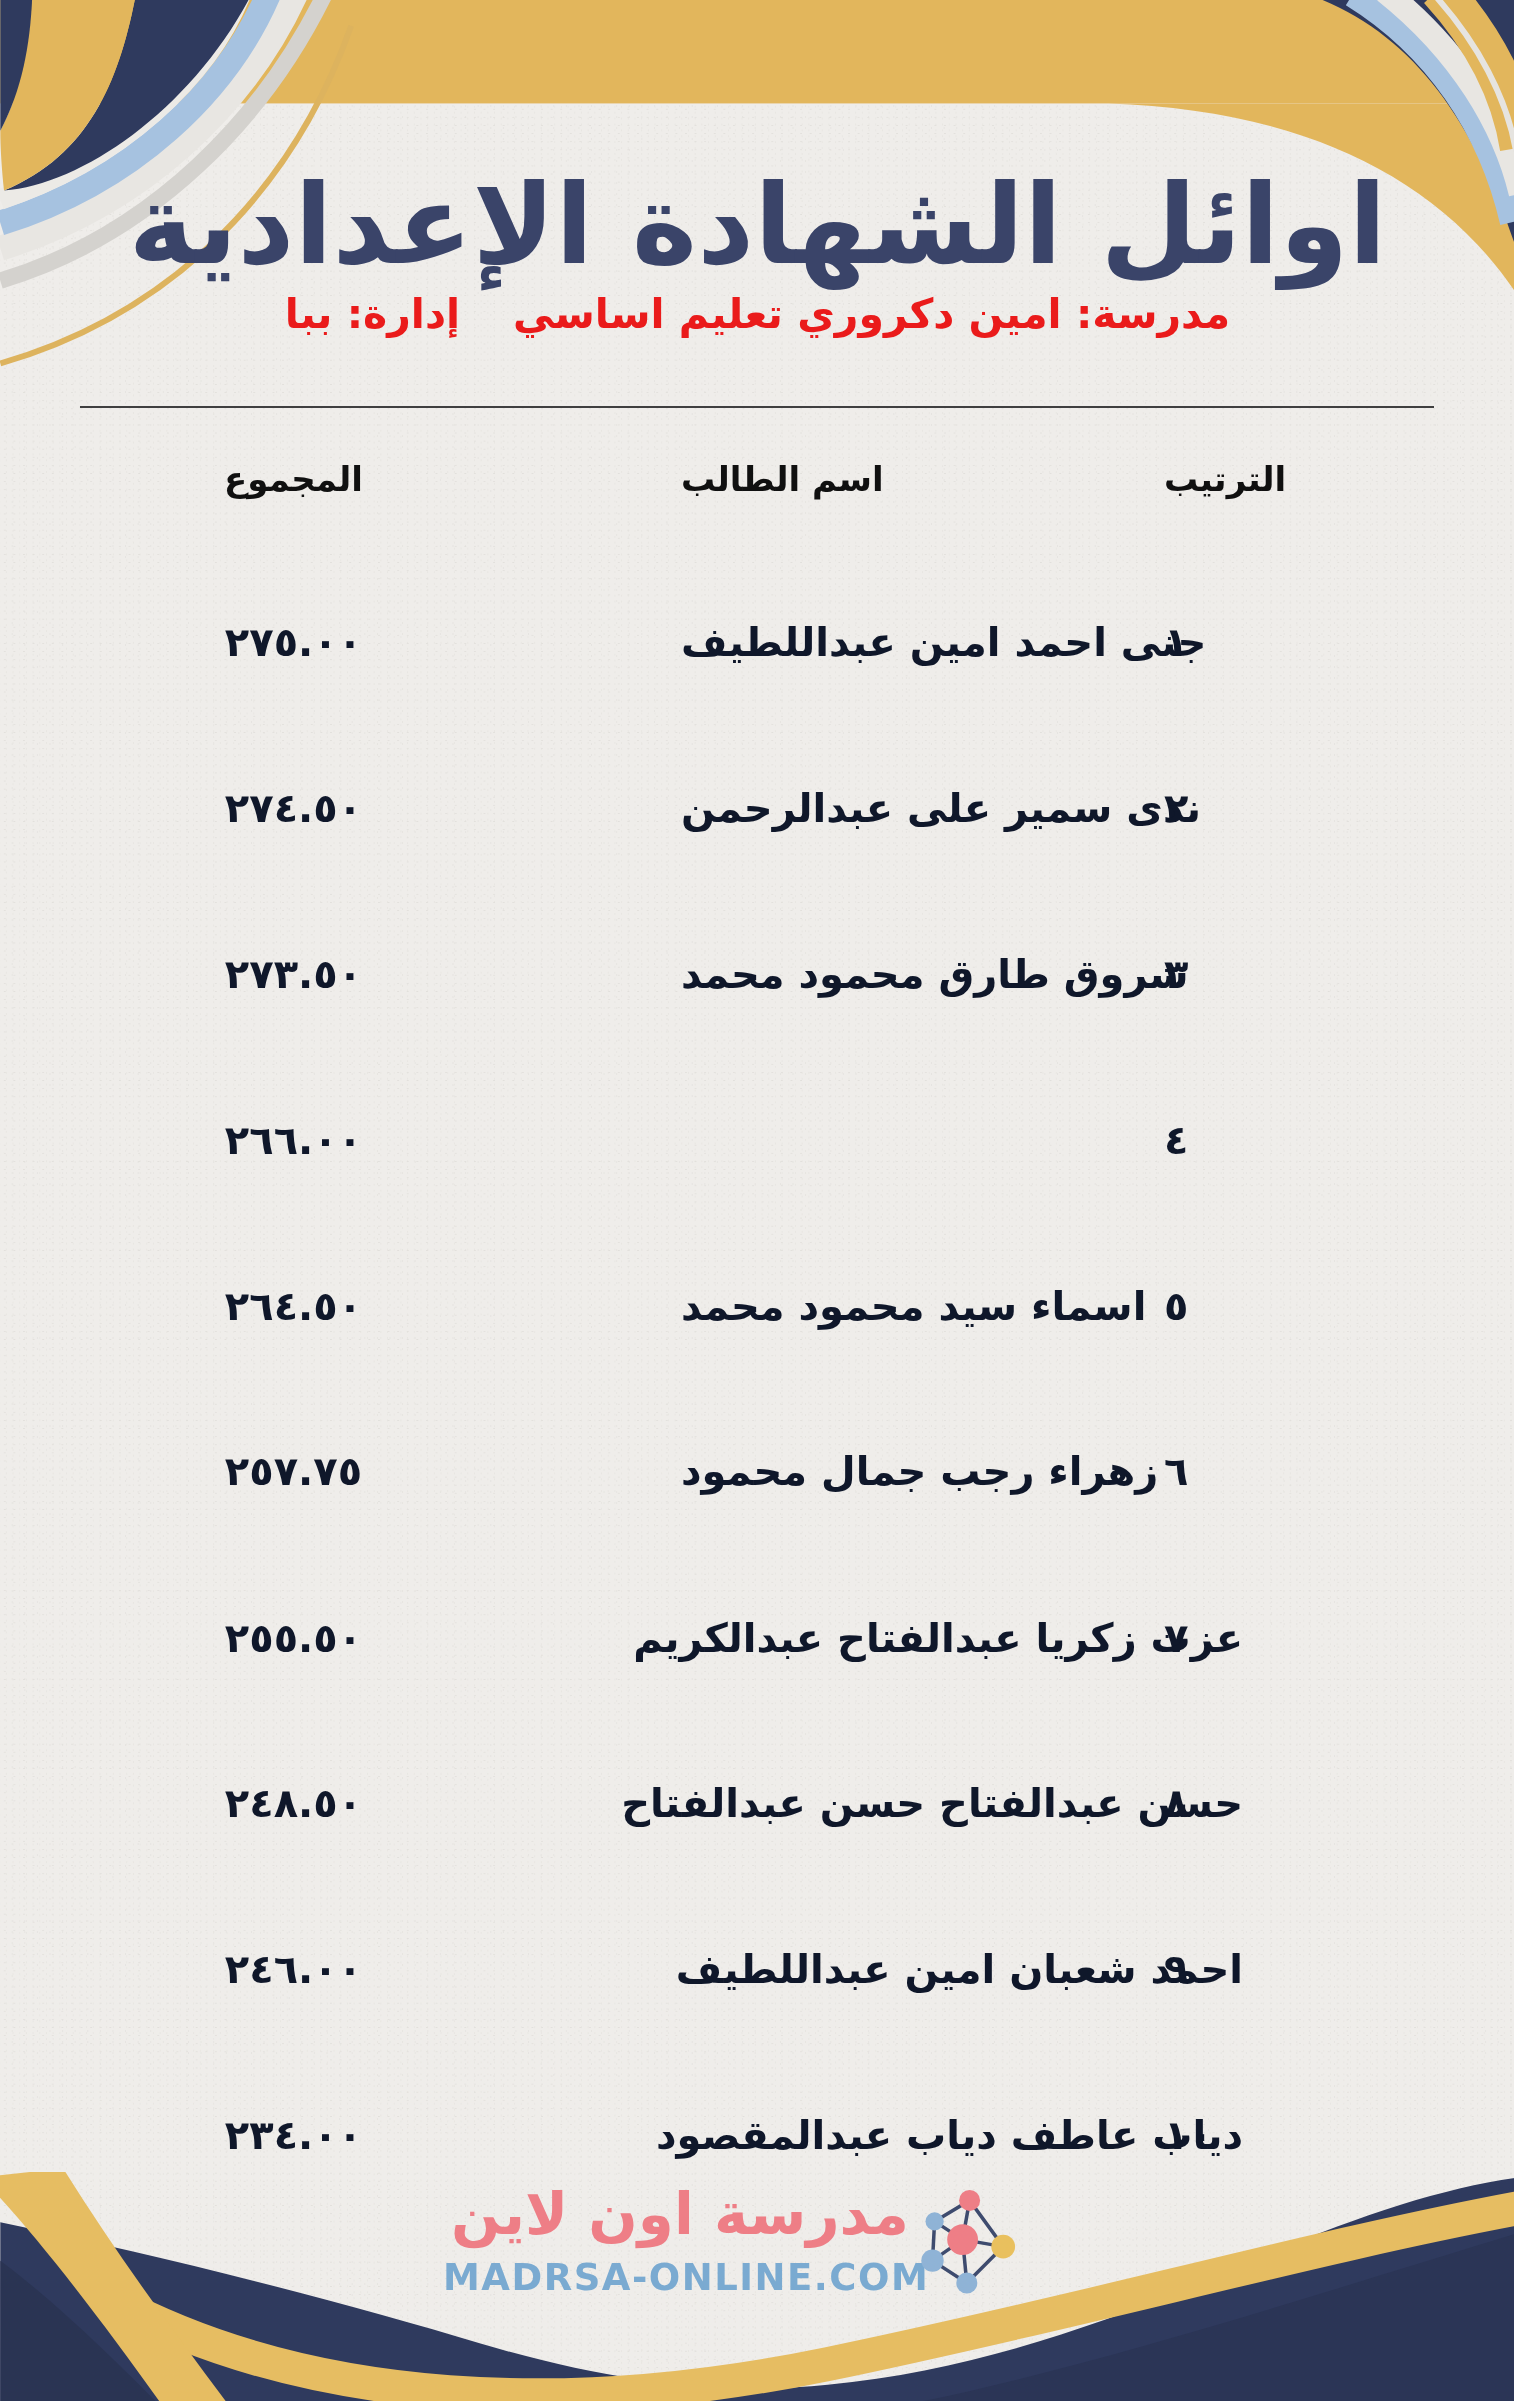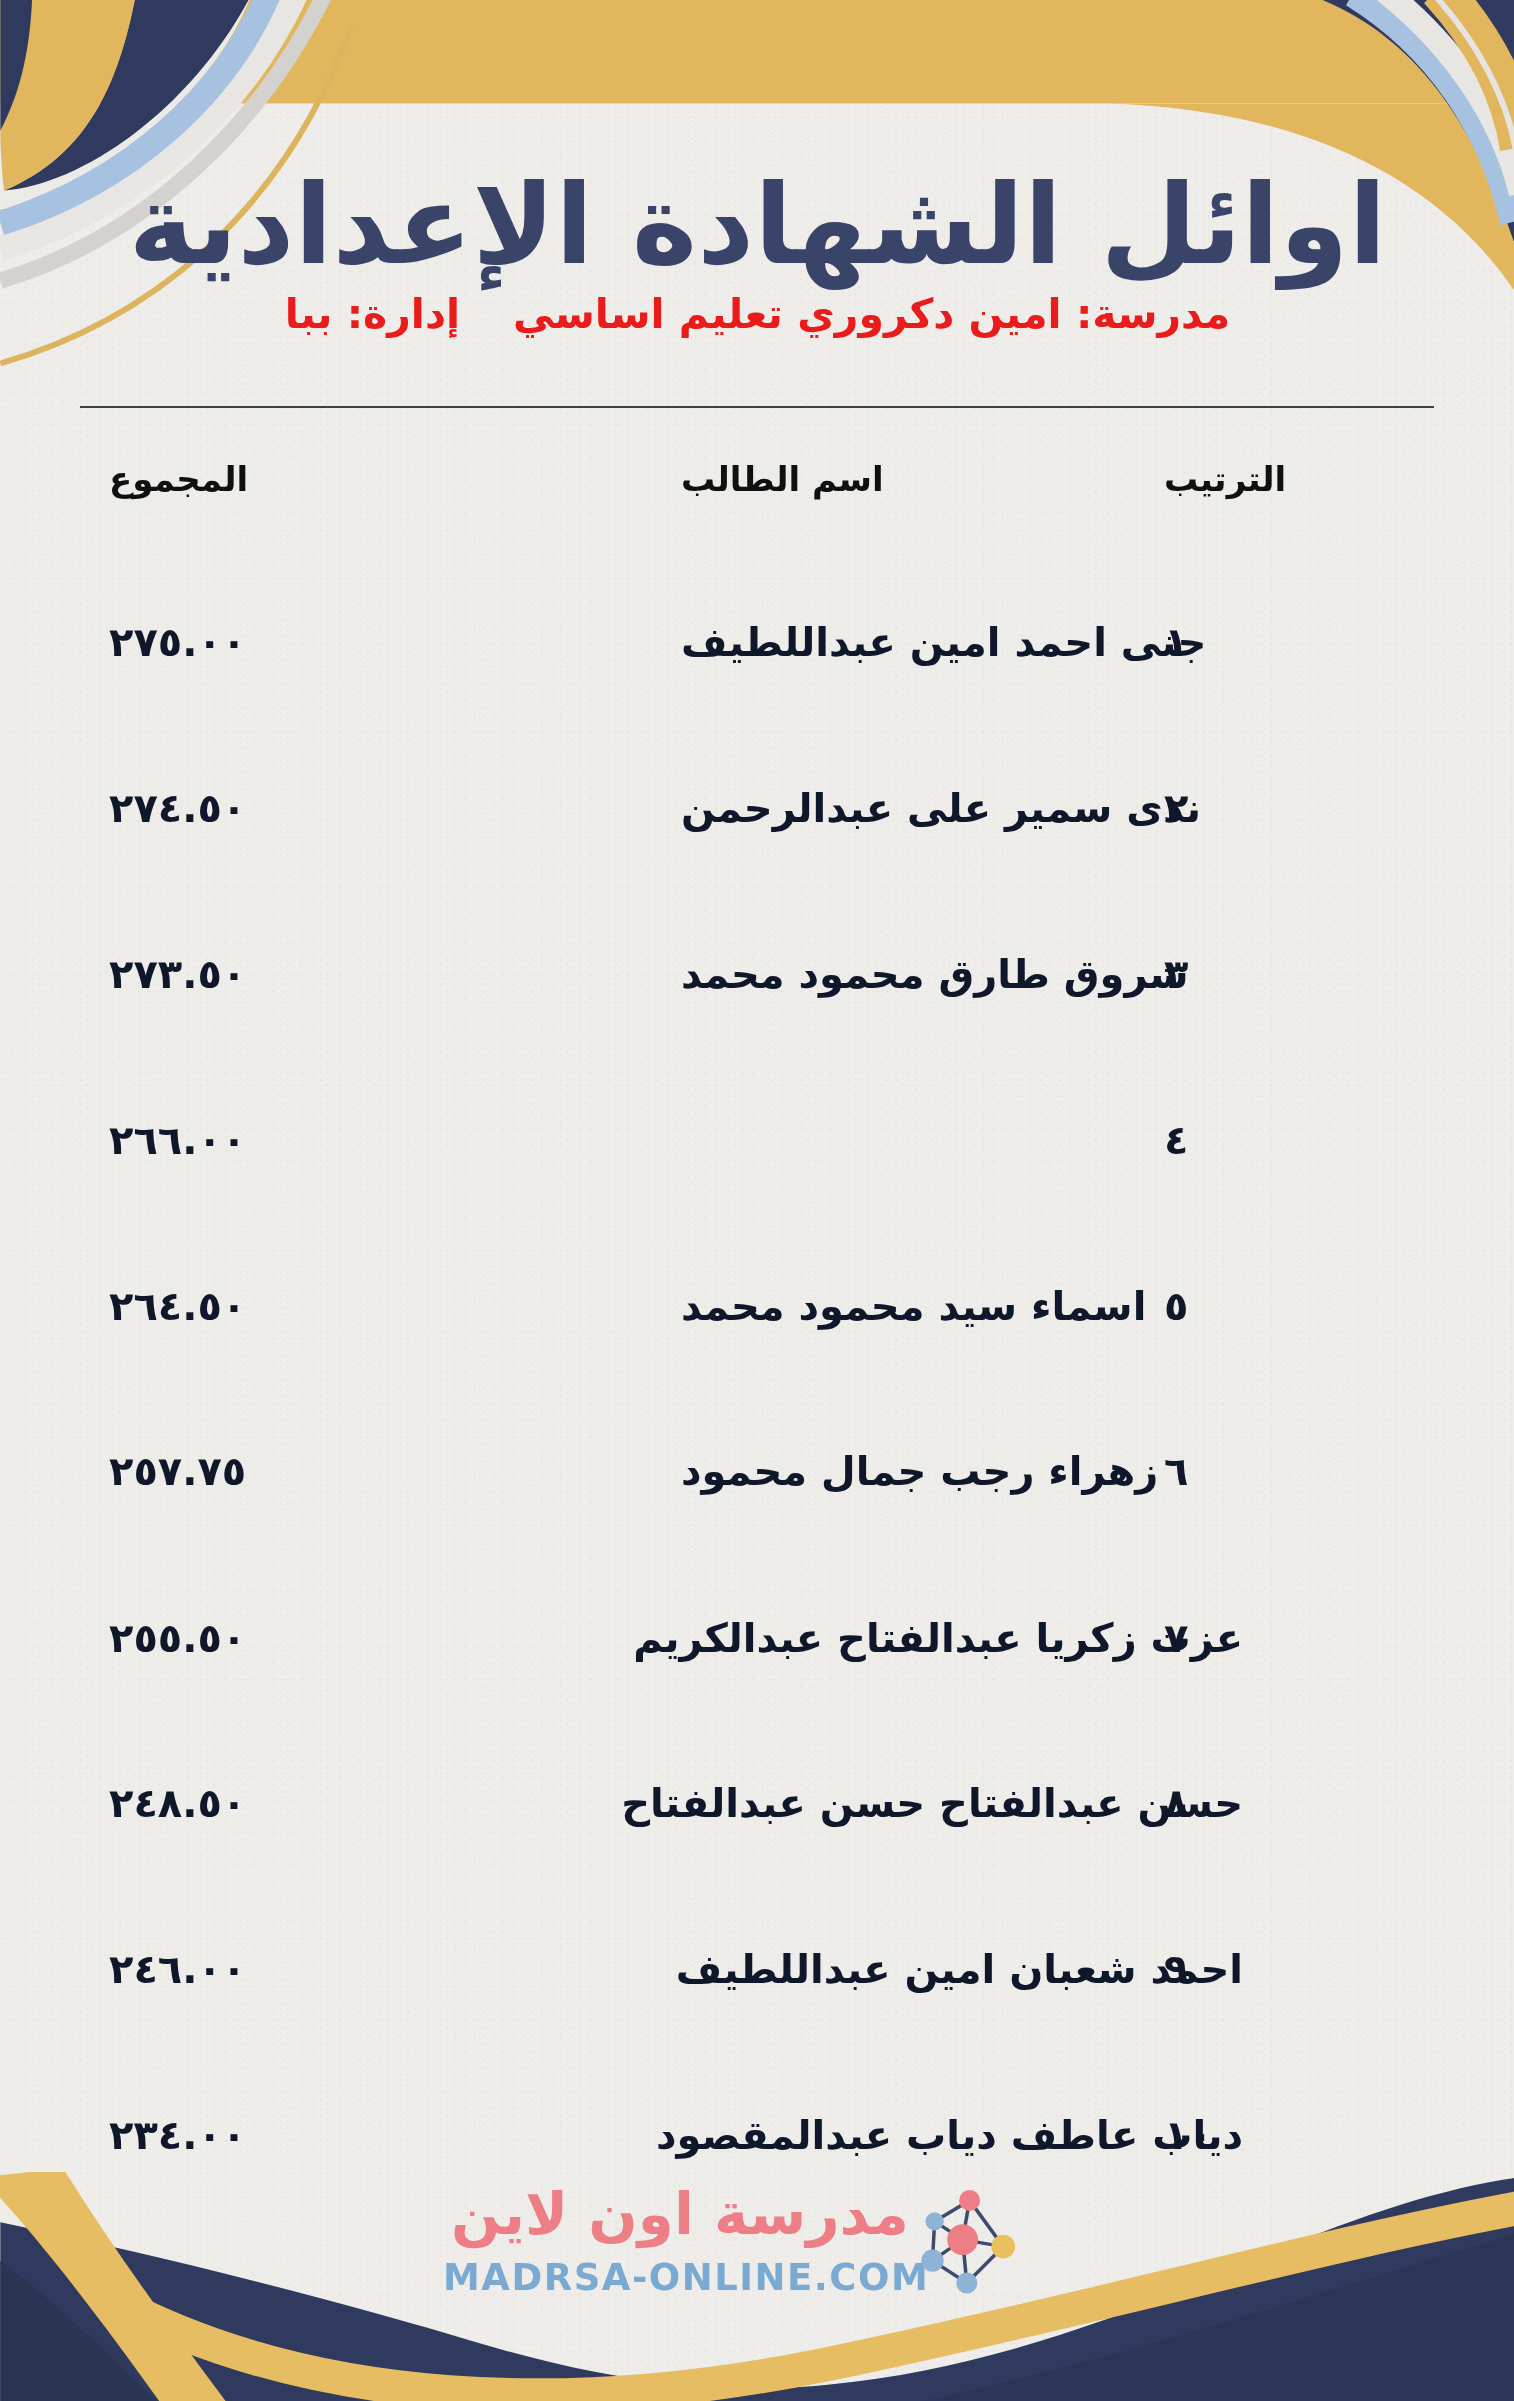--- a/index.html
+++ b/index.html
@@ -40,21 +40,21 @@
   }
 
   .trow{position:absolute;left:0;width:100%;height:52px;}
   .cell{
     position:absolute;top:0;height:52px;line-height:52px;
     font-weight:bold;color:#0f172a;font-size:40px;
     white-space:nowrap;direction:rtl;
   }
   .cell.rank {left:1164px;width:222px;text-align:left;}
   .cell.name {left:681px;width:562px;text-align:left;}
-  .cell.total{left:109px;width:369px;text-align:left;}
+  .cell.total{left:109px;width:369px;text-align:center;}
   .row-h .cell{font-size:34px;color:#101010;}
 
   .row-h {top:453px;}
   .row-1 {top:616px;}
   .row-2 {top:782px;}
   .row-3 {top:948px;}
   .row-4 {top:1114px;}
   .row-5 {top:1280px;}
   .row-6 {top:1445px;}
   .row-7 {top:1612px;}

